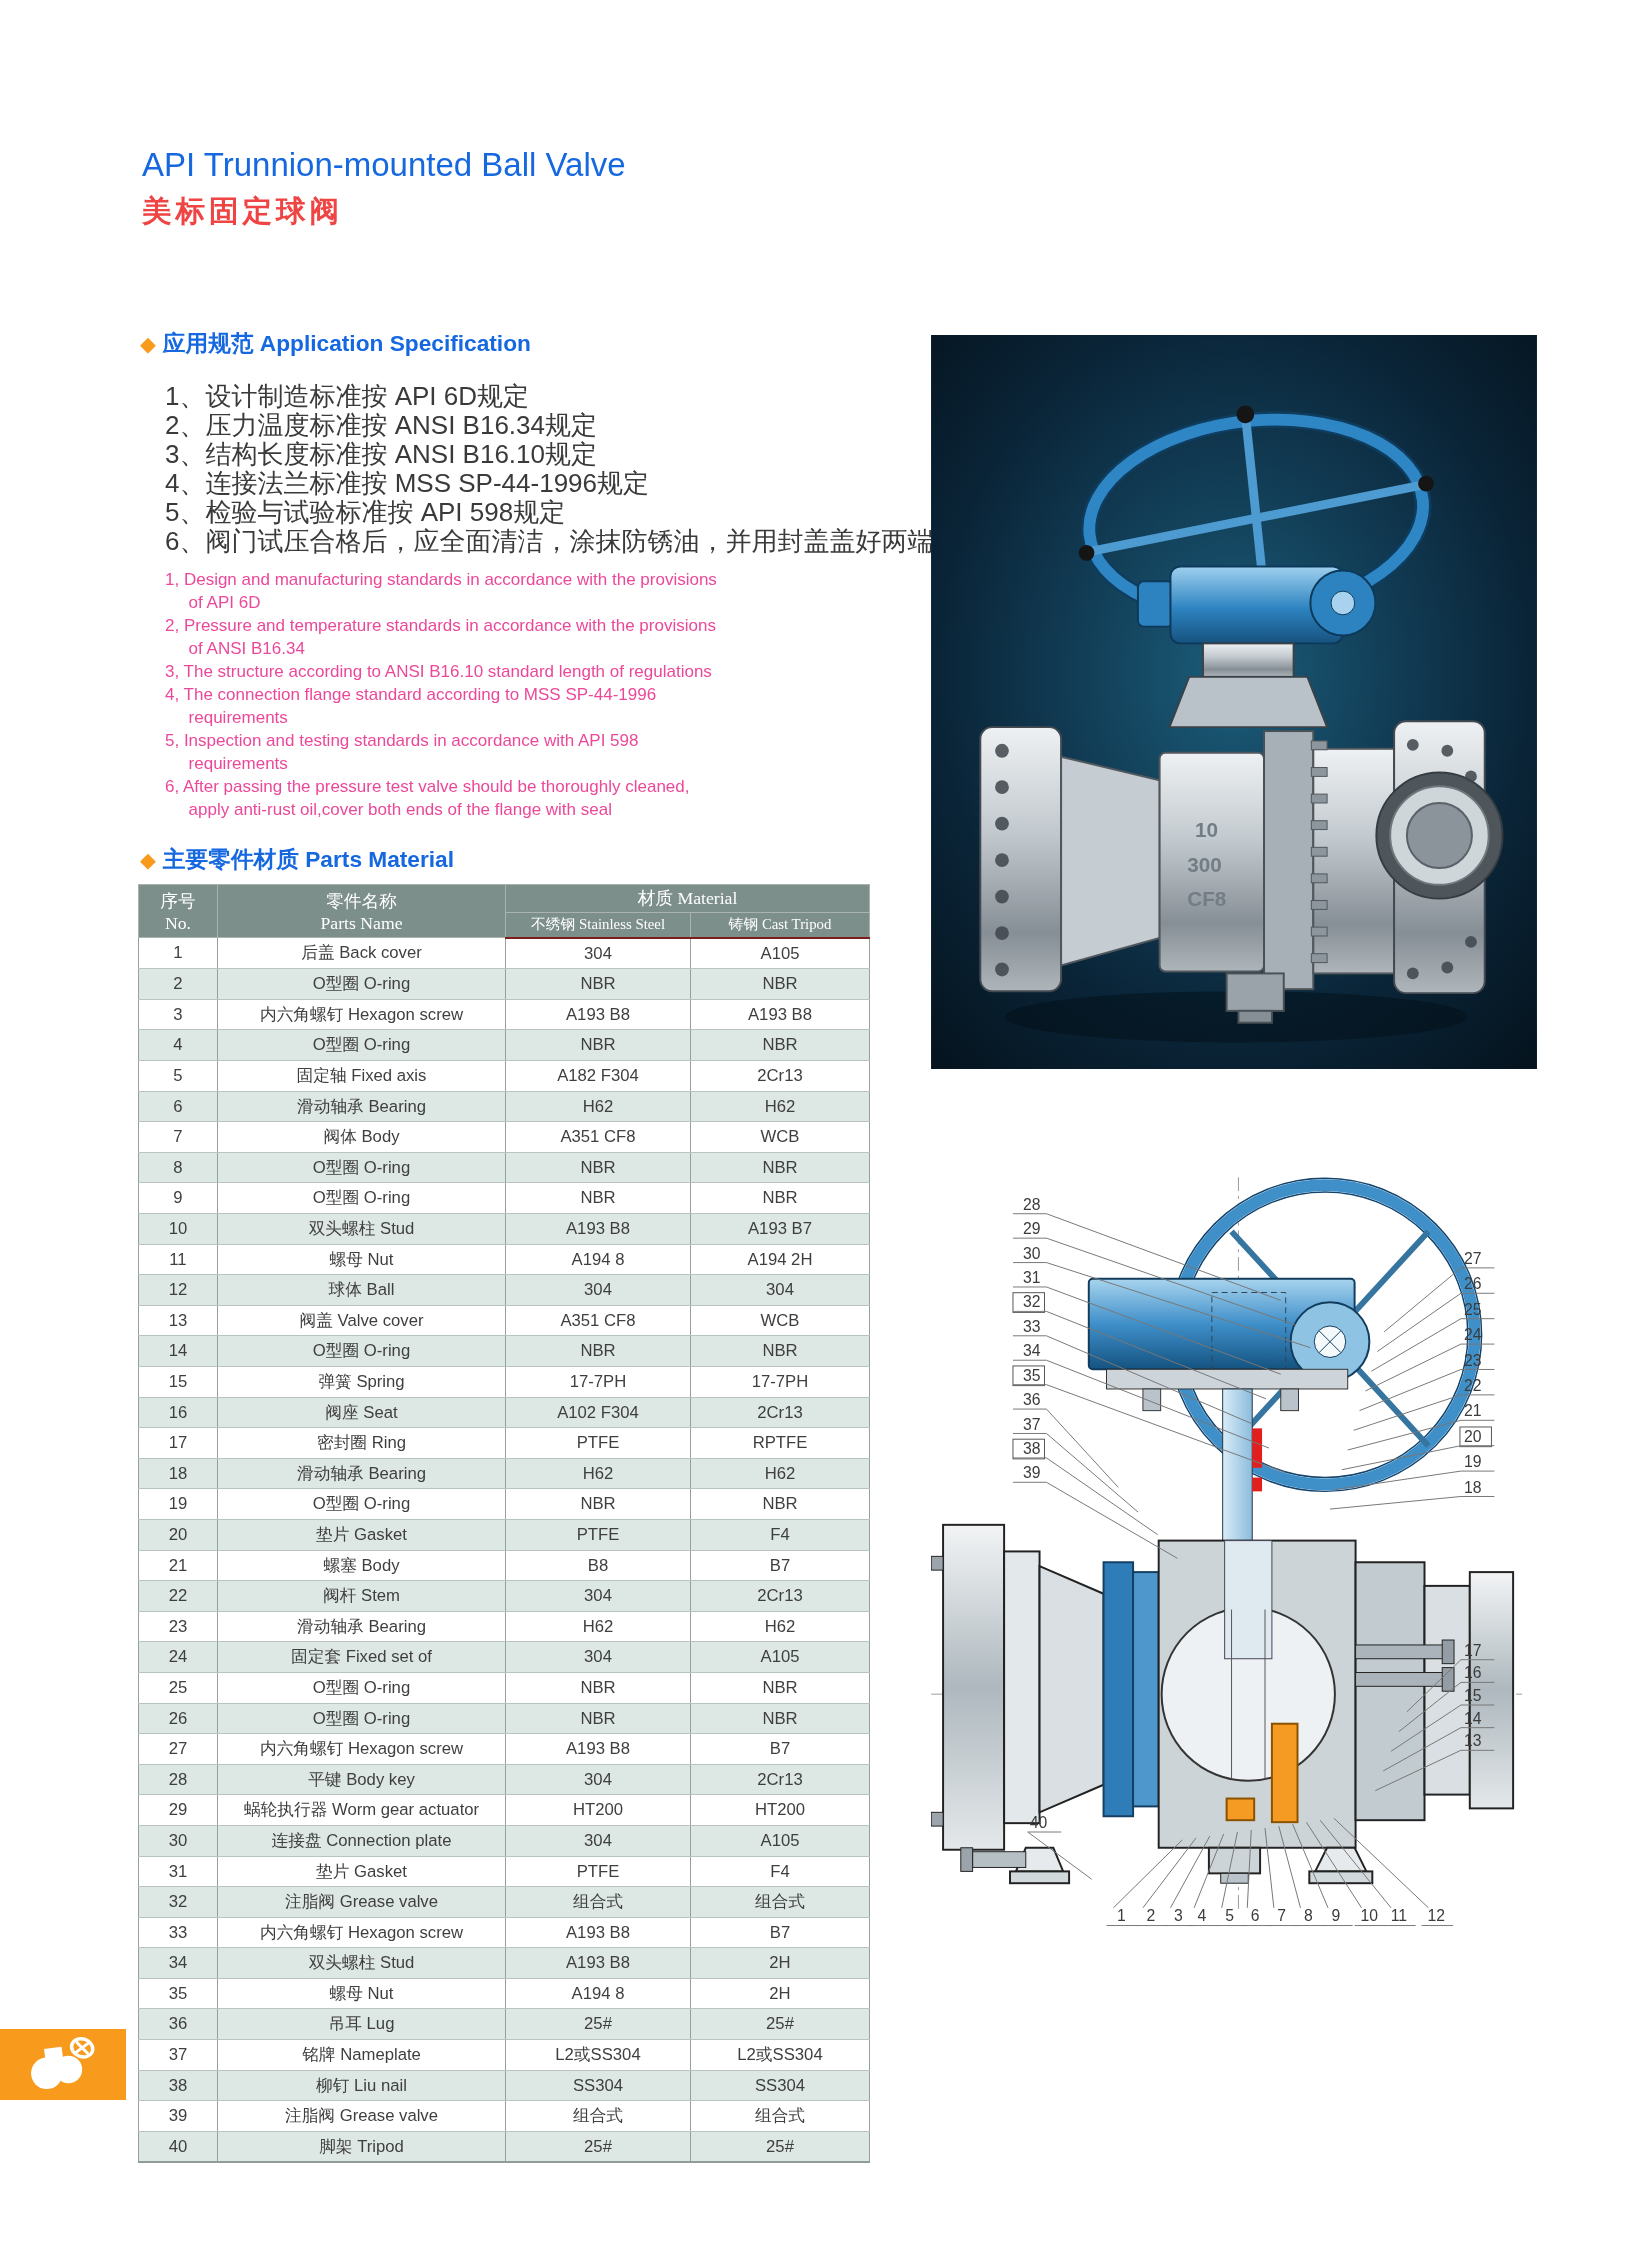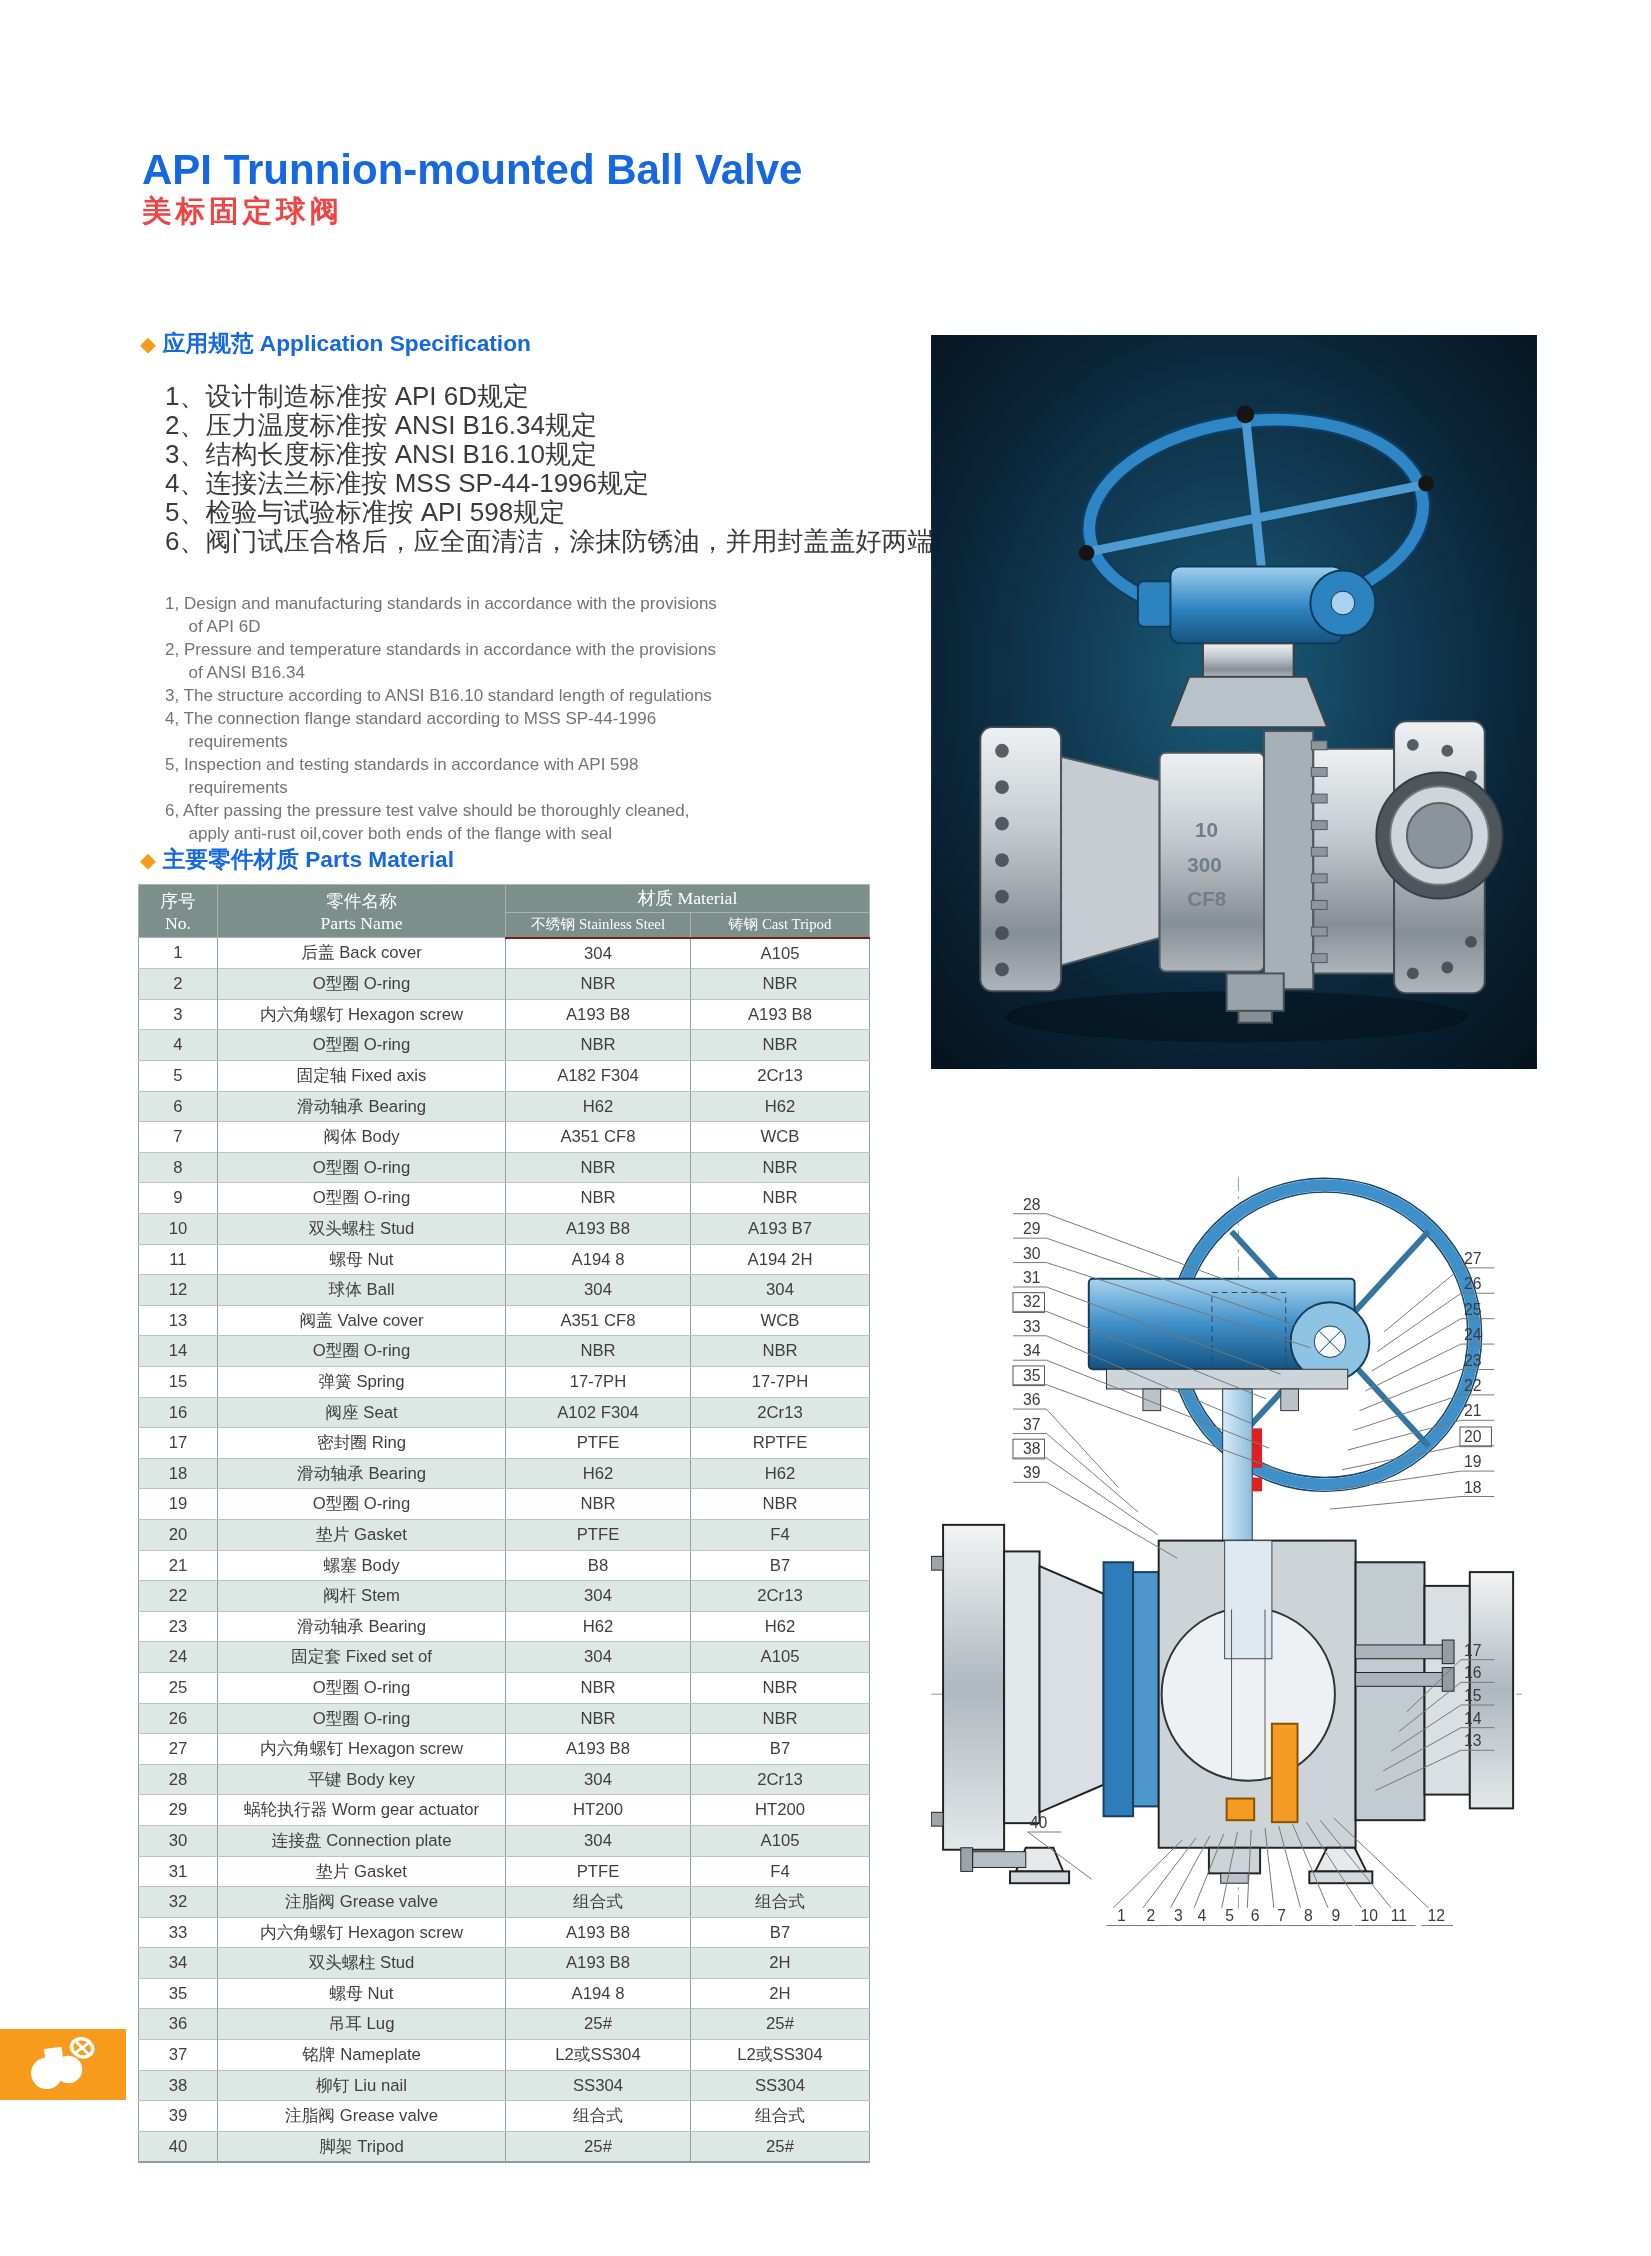--- a/index.html
+++ b/index.html
@@ -1,26 +1,26 @@
 <!DOCTYPE html>
 <html><head>
 <meta charset="utf-8">
 <style>
   html,body{margin:0;padding:0;background:#ffffff;}
   .page{position:relative;width:1652px;height:2257px;background:#ffffff;overflow:hidden;
         font-family:"Liberation Sans","DejaVu Sans",sans-serif;color:#3f3f3f;}
   .abs{position:absolute;}
-  .title-en{left:142px;top:146px;font-size:42px;font-weight:bold;color:#1568e0;}
+  .title-en{left:142px;top:146px;font-size:33px;font-weight:normal;color:#1568e0;}
   .title-zh{left:142px;top:191px;font-size:29.6px;font-weight:bold;color:#ef4444;letter-spacing:3.9px;}
   .sec-head{font-size:22.7px;font-weight:bold;color:#1568e0;display:flex;align-items:center;}
   .diamond{color:#f89b1c;font-size:20.7px;margin-right:6.9px;font-style:normal;}
   .sec1{left:140px;top:328px;}
   .sec2{left:140px;top:844px;}
   .zh-list{left:165px;top:382px;font-size:26px;line-height:29px;color:#3a3a3a;}
-  .en-list{left:165px;top:568px;font-size:17px;line-height:23px;color:#737373;width:557px;margin-top:24px;}
+  .en-list{left:165px;top:568px;font-size:17px;line-height:23px;color:#ec4899;width:557px;}
   .en-item{padding-left:23.6px;text-indent:-23.6px;}
   table.parts{position:absolute;left:138px;top:884px;width:731px;border-collapse:collapse;table-layout:fixed;
               font-size:16.7px;color:#3f3f3f;}
   table.parts col.c1{width:79px;} table.parts col.c2{width:288px;}
   table.parts col.c3{width:185px;} table.parts col.c4{width:179px;}
   table.parts th{background:#7d8f8b;color:#ffffff;font-weight:normal;border:1px solid #a9b4b1;font-family:Liberation Serif, serif;}
   table.parts th.h-big{font-size:17.7px;}
   table.parts th.h-sub{font-size:14.8px;}
   table.parts td{height:27.6px;line-height:27.6px;text-align:center;border-left:1px solid #93a09c;
                  border-right:1px solid #93a09c;border-bottom:1px solid #b9c3c0;

